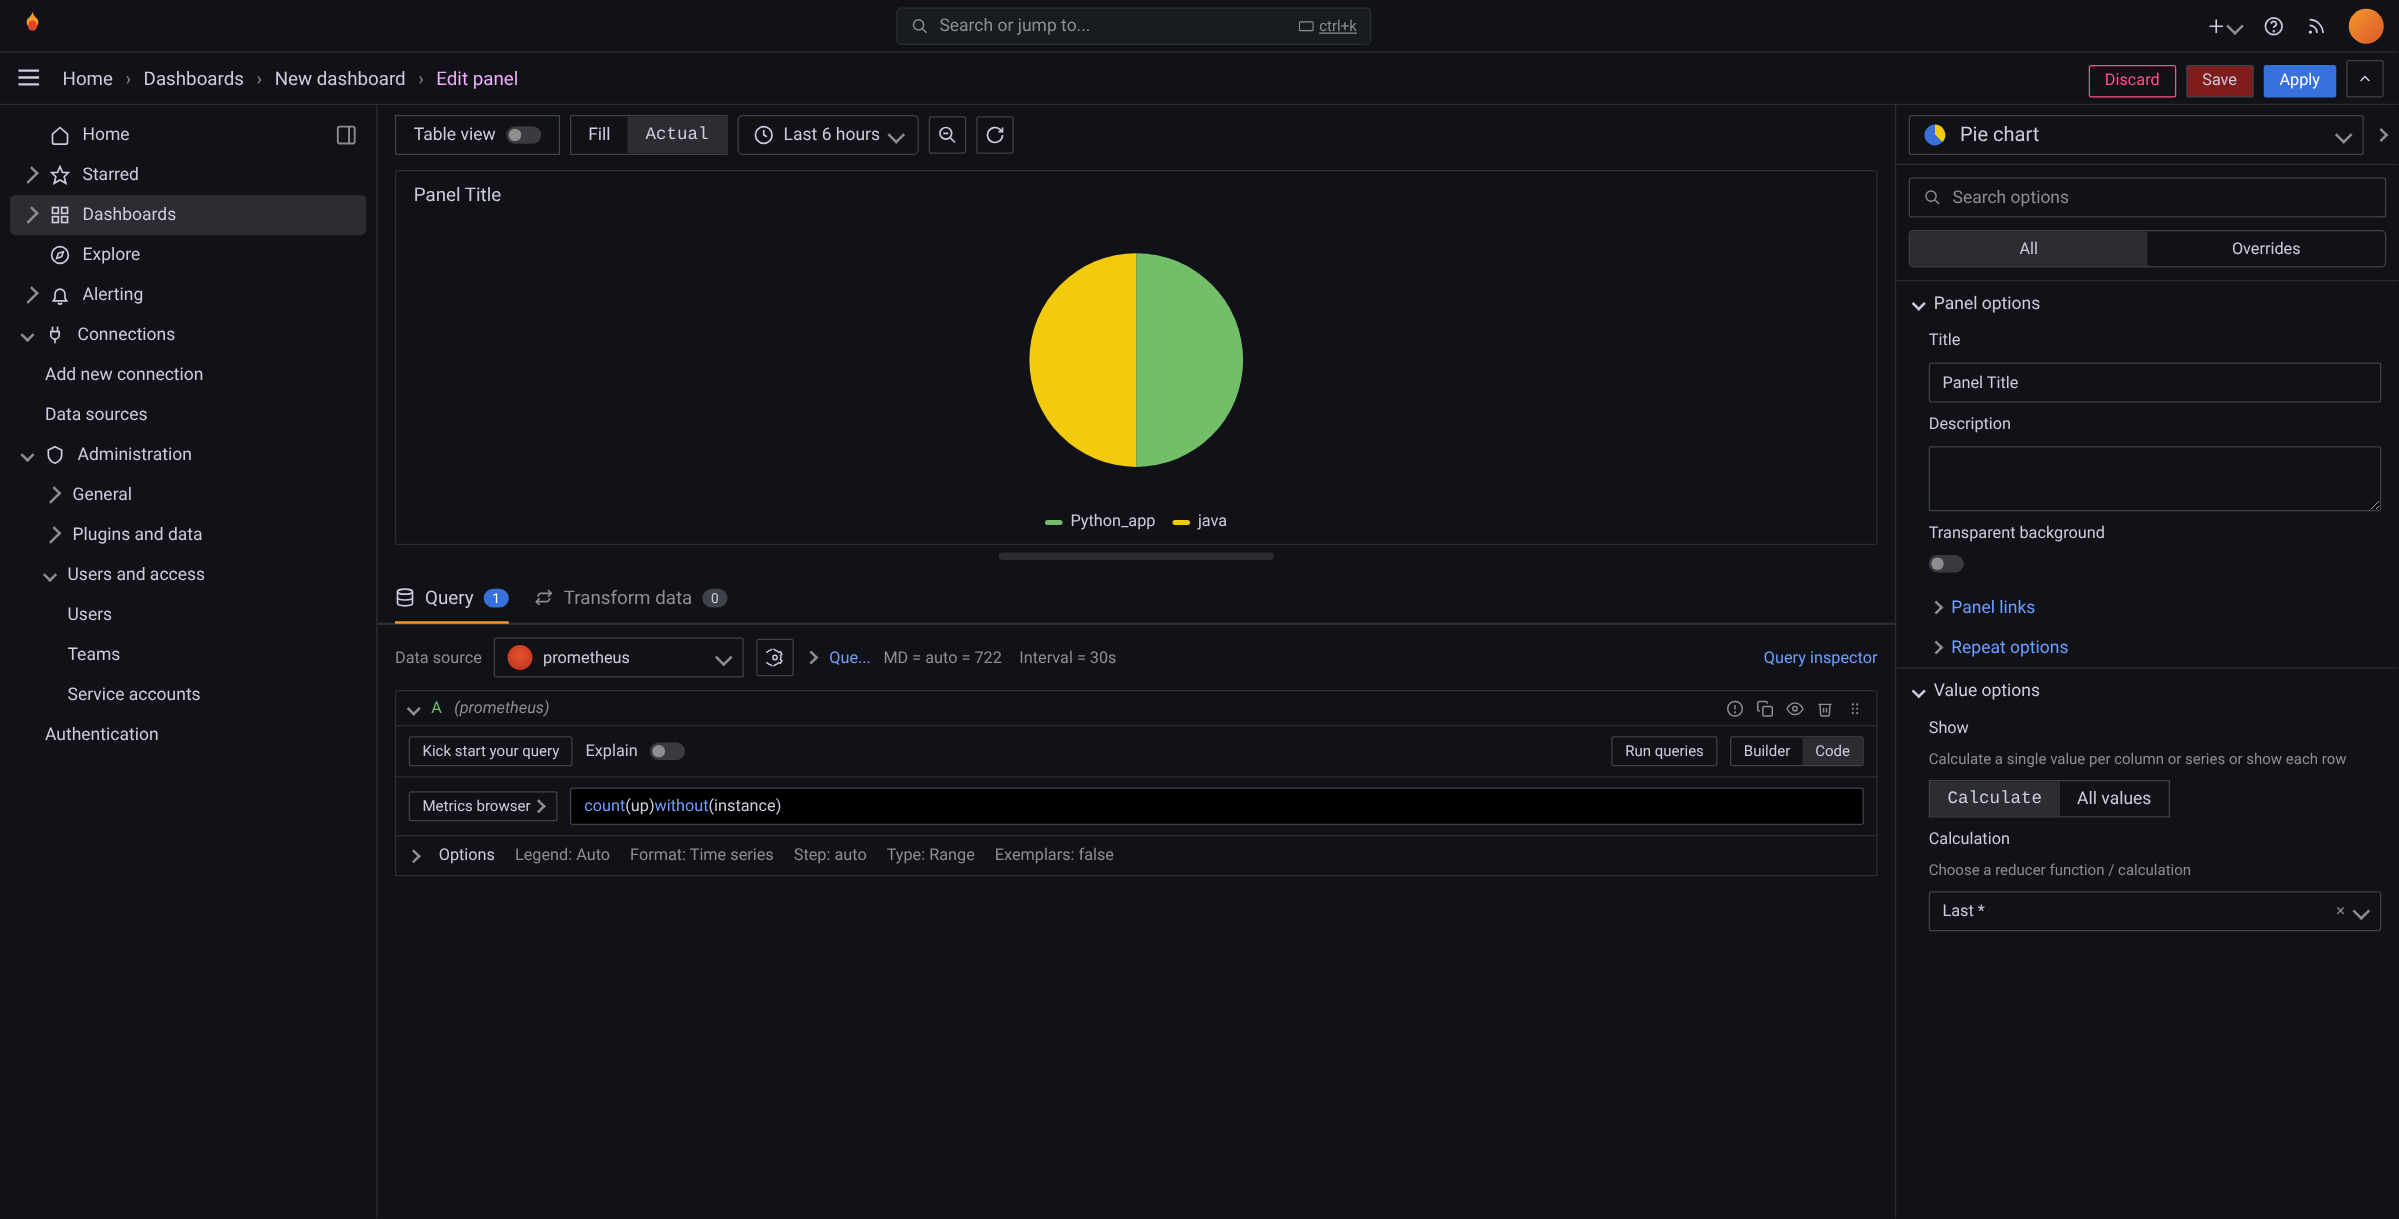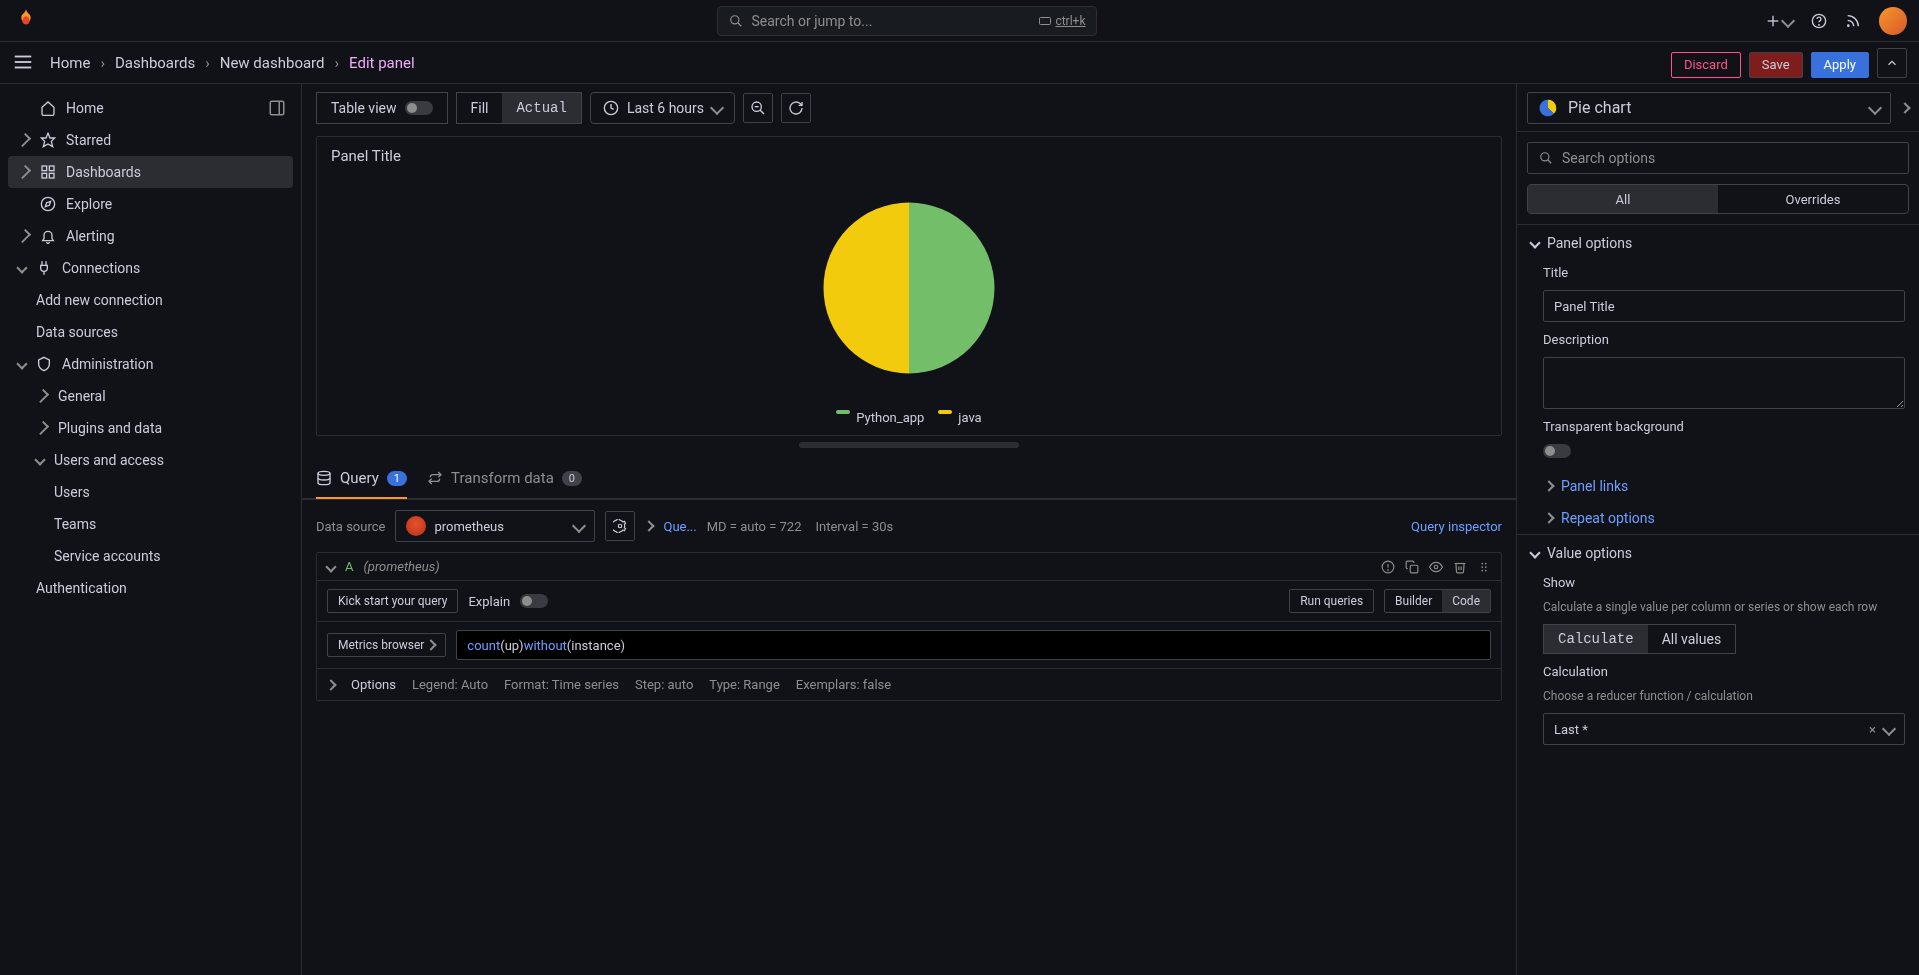--- a/index.html
+++ b/index.html
@@ -45,21 +45,21 @@
 .toggle-group .seg.active { background: #2c2d33; font-family: Liberation Mono, monospace; }
 .switch-dot { width: 28px; height: 14px; border-radius: 7px; background: #3a3b40; position: relative; }
 .switch-dot::after { content: ''; position: absolute; width: 10px; height: 10px; background: #8e8e8e; border-radius: 50%; top: 2px; left: 2px; }
 .time-picker { display: flex; align-items: center; gap: 8px; border: 1px solid #404249; height: 32px; padding: 0 12px; border-radius: 4px; cursor: pointer; font-size: 14px; }
 .toolbar .spacer { flex: 1; }
 
 .panel-box { margin: 4px 14px; border: 1px solid #2c2d33; border-radius: 2px; height: 300px; display: flex; flex-direction: column; padding: 10px 14px; }
 .panel-box .title { font-size: 15px; margin-bottom: 6px; }
 .pie-wrap { flex: 1; display: flex; align-items: center; justify-content: center; }
 .legend { display: flex; gap: 14px; justify-content: center; font-size: 13px; padding-top: 6px; }
-.legend .item { display: flex; align-items: flex-start; gap: 6px; }
+.legend .item { display: flex; align-items: center; gap: 6px; }
 .legend .swatch { width: 14px; height: 4px; border-radius: 2px; }
 
 .scroll-ind { height: 6px; background: #2c2d33; margin: 2px 14px 0; width: 220px; margin-left: auto; margin-right: auto; border-radius: 3px; }
 
 .tabs { display: flex; align-items: center; gap: 20px; padding: 0 14px; height: 42px; border-bottom: 2px solid #2c2d33; margin-top: 10px; font-size: 15px; }
 .tab { display: flex; align-items: center; gap: 8px; height: 100%; cursor: pointer; color: #8e8e8e; }
 .tab.active { color: #ccccdc; border-bottom: 2px solid #f6972a; margin-bottom: -2px; }
 .badge { background: #3871dc; color: #fff; border-radius: 10px; font-size: 11px; padding: 1px 7px; }
 .badge.gray { background: #404249; color: #ccccdc; }
 

